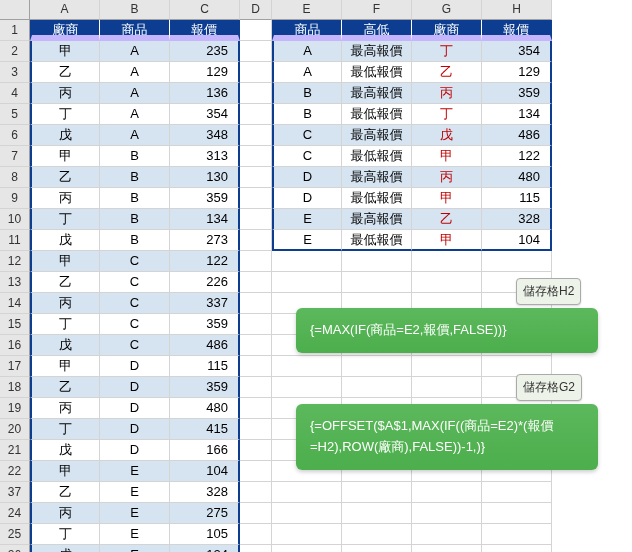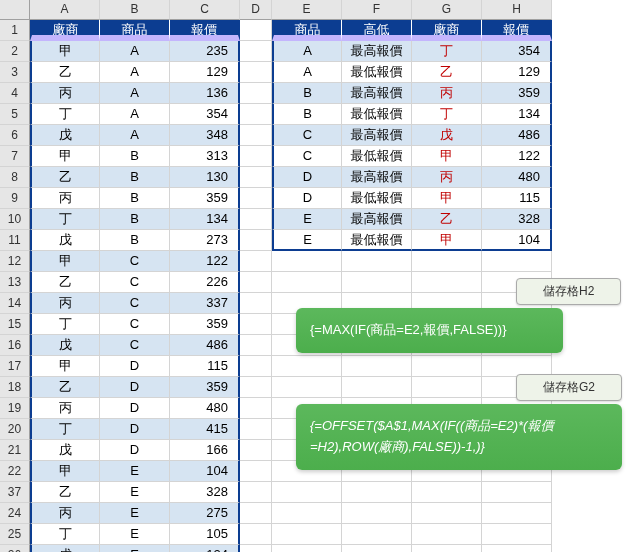--- a/index.html
+++ b/index.html
@@ -68,21 +68,21 @@
     border-radius: 6px;
     font-size: 13px;
     line-height: 1.6;
     box-shadow: 0 2px 4px rgba(0,0,0,0.2);
   }
   .label {
     position: absolute;
     background: #eef3e9;
     border: 1px solid #aaa;
     color: #333;
-    padding: 4px 26px;
+    padding: 4px 6px;
     border-radius: 4px;
     font-size: 12px;
     box-shadow: 0 1px 2px rgba(0,0,0,0.15);
   }
   .thickborderL{ border-left:2px solid #0c3d91;}
   .thickborderR{ border-right:2px solid #0c3d91;}
   .thickborderB{ border-bottom:2px solid #0c3d91;}
 </style>
 </head>
 <body>
@@ -327,21 +327,21 @@
     <div class="cell r-odd thickborderB">E</div>
     <div class="cell r-odd num thickborderR thickborderB">124</div>
     <div class="cell "></div>
     <div class="cell "></div>
     <div class="cell "></div>
     <div class="cell "></div>
     <div class="cell "></div>
   </div>
 
 <div class="label" style="left:516px; top:278px;">儲存格H2</div>
-<div class="callout" style="left:296px; top:308px; width:267px;">
+<div class="callout" style="left:296px; top:308px; width:302px;">
   <span>{=MAX(IF(商品=E2,報價,FALSE))}</span>
 </div>
 
 <div class="label" style="left:516px; top:374px;">儲存格G2</div>
-<div class="callout" style="left:296px; top:404px; width:326px;font-style:italic;">
+<div class="callout" style="left:296px; top:404px; width:302px;">
   <span>{=OFFSET($A$1,MAX(IF((商品=E2)*(報價</span><br>
   <span>=H2),ROW(廠商),FALSE))-1,)}</span>
 </div>
 
 </body></html>

